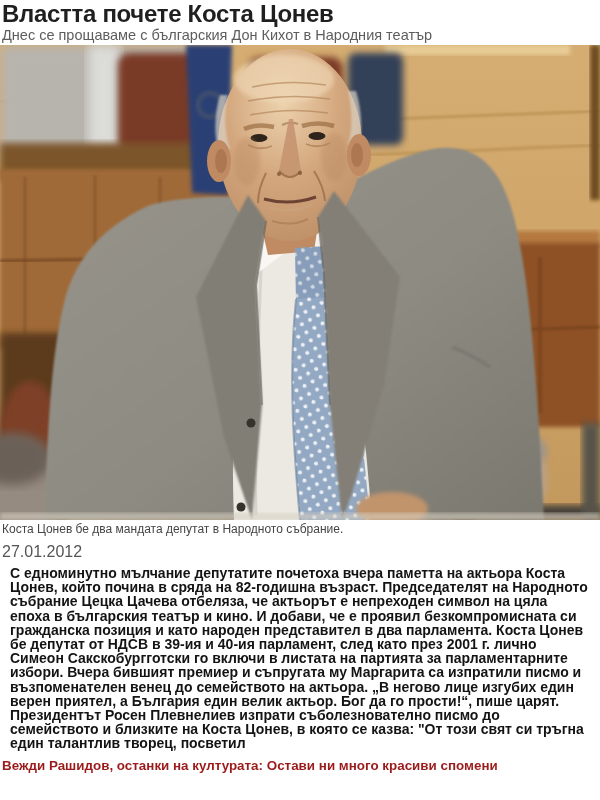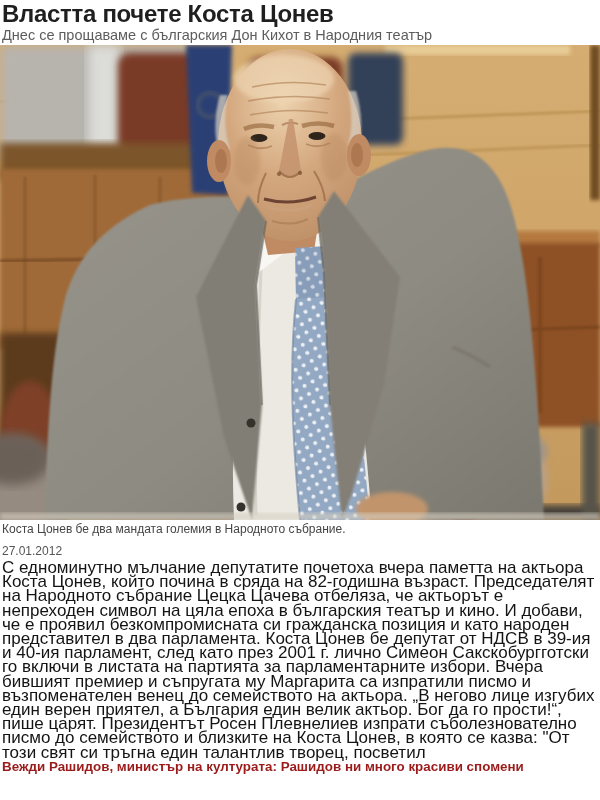--- a/index.html
+++ b/index.html
@@ -20,25 +20,25 @@
   }
   figure.photo{margin:0;padding:0;width:600px;height:475px;line-height:0;}
   .credit{
     font-size:10.5px;color:var(--photo-credit,#b3b1ad);
     text-align:right;padding:1px 4px 0 0;line-height:12px;
   }
   .caption{
     margin:2px 0 0 2px;font-size:12px;color:var(--caption,#454545);line-height:14px;
   }
   .date{
-    margin:9px 0 0 2px;font-size:12px;color:var(--date,#555);line-height:13px;
+    margin:9px 0 0 2px;font-size:16px;color:var(--date,#555);line-height:13px;
   }
   .body-text{margin:3px 0 0 2px;width:596px;}
   .body-text p{
-    margin:0;font-size:17px;line-height:14.2px;color:var(--body,#141414);
+    margin:8px;font-size:14px;line-height:14.2px;color:var(--body,#141414);font-weight:bold;
   }
   a.related{
     display:block;margin:0 0 0 2px;width:596px;
     font-size:13.4px;line-height:14.2px;font-weight:bold;
     color:var(--accent-red,#9b1b1b);text-decoration:none;cursor:pointer;
   }
 </style>
 </head>
 <body>
 
@@ -203,23 +203,23 @@
 
         <path d="M452,302 Q472,310 490,322" stroke="#6f6c64" stroke-width="3" fill="none" opacity="0.5" filter="url(#b1)"></path>
 
         <ellipse cx="392" cy="464" rx="36" ry="17" fill="#c1946c" filter="url(#b2)"></ellipse>
       </g>
 
       <rect x="0" y="468" width="600" height="7" fill="#d8d0c2" opacity="0.65" filter="url(#b2)"></rect>
     </svg>
   </figure>
 
-  <div class="caption">Коста Цонев бе два мандата големия в Народното събрание.</div>
+  <div class="caption">Коста Цонев бе два мандата депутат в Народното събрание.</div>
 
   <div class="date">27.01.2012</div>
 
   <div class="body-text">
     <p>С едноминутно мълчание депутатите почетоха вчера паметта на актьора Коста Цонев, който почина в сряда на 82-годишна възраст. Председателят на Народното събрание Цецка Цачева отбеляза, че актьорът е непреходен символ на цяла епоха в българския театър и кино. И добави, че е проявил безкомпромисната си гражданска позиция и като народен представител в два парламента. Коста Цонев бе депутат от НДСВ в 39-ия и 40-ия парламент, след като през 2001 г. лично Симеон Сакскобургготски го включи в листата на партията за парламентарните избори. Вчера бившият премиер и съпругата му Маргарита са изпратили писмо и възпоменателен венец до семейството на актьора. „В негово лице изгубих един верен приятел, а България един велик актьор. Бог да го прости!“, пише царят. Президентът Росен Плевнелиев изпрати съболезнователно писмо до семейството и близките на Коста Цонев, в която се казва: "От този свят си тръгна един талантлив творец, посветил</p>
   </div>
 
-  <a class="related">Вежди Рашидов, министър на културата: Рашидов ни много красиви спомени</a>
+  <a class="related">Вежди Рашидов, останки на културата: Остави ни много красиви спомени</a>
 
 </div>
 
 </body></html>

